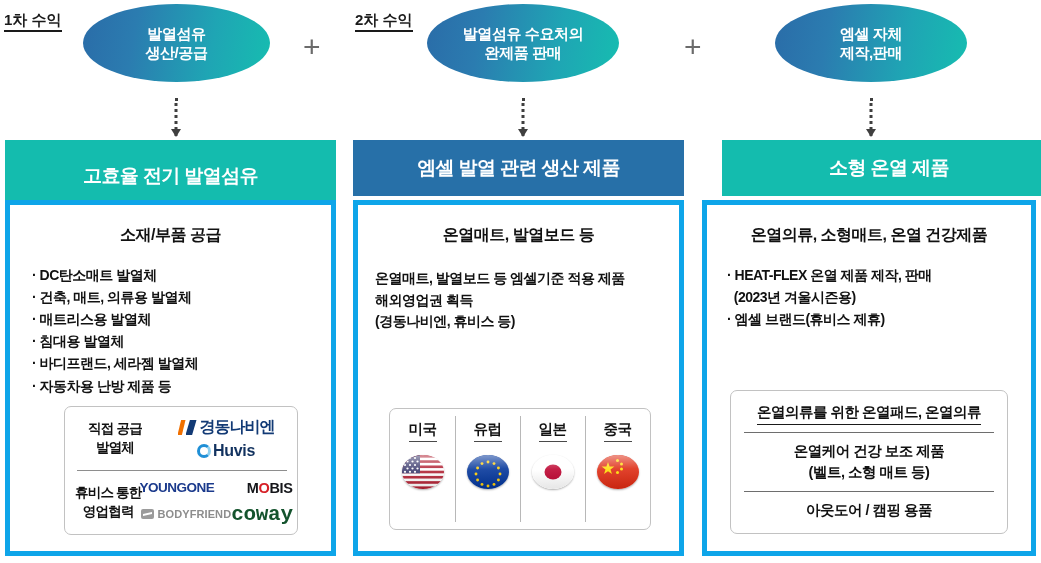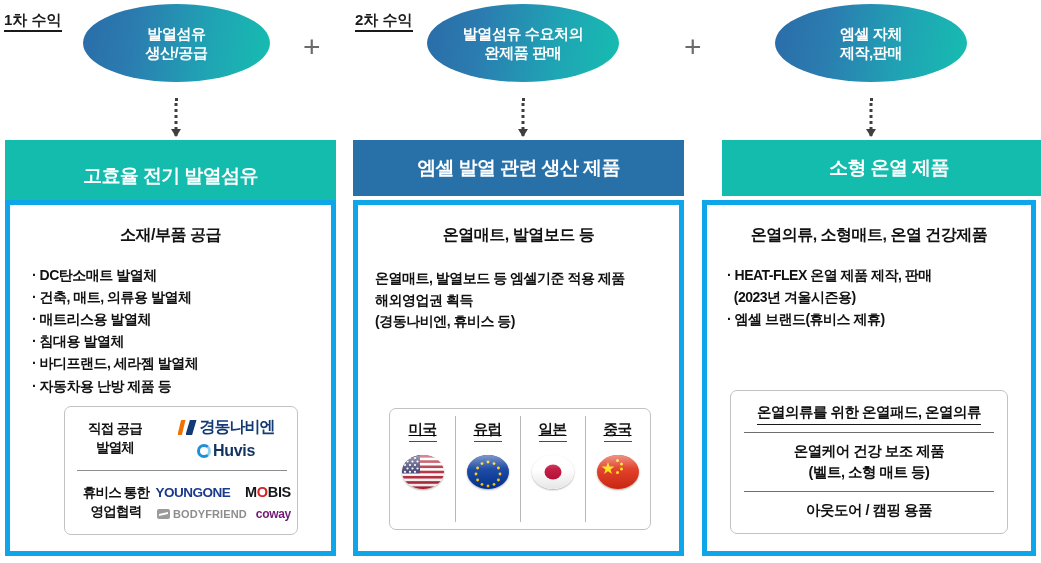--- a/index.html
+++ b/index.html
@@ -125,27 +125,27 @@
   .bodyfriend-mark {
     display: inline-block; width: 13px; height: 10px; margin-right: 3px;
     background: #9b9b9b; border-radius: 2px; position: relative;
   }
   .bodyfriend-mark::after {
     content: ""; position: absolute; left: 2px; top: 4px;
     width: 9px; height: 2px; background: #ffffff;
     transform: skewY(-14deg);
   }
   .bodyfriend { font-size: 11px; font-weight: 700; color: #8d8d8d; letter-spacing: 0.1px; }
-  .coway { font-size: 12px; font-weight: 700; color: #701a75; letter-spacing: -0.3px; }
+  .coway { font-size: 21px; font-weight: 700; color: #14532d; letter-spacing: -0.3px; font-family: Liberation Mono, monospace; }
 
   
   .flag-grid { display: flex; height: 100%; }
   .flag-cell {
     flex: 1; display: flex; flex-direction: column; align-items: center;
-    justify-content: flex-start; position: relative; padding-top: 11px; text-decoration: underline;
+    justify-content: flex-start; position: relative; padding-top: 11px;
   }
   .flag-cell + .flag-cell::before {
     content: ""; position: absolute; left: 0; top: 7px; bottom: 7px;
     width: 1px; background: #b8b8b8;
   }
   .flag-name {
     font-size: 14.5px; font-weight: 700; color: #111;
     letter-spacing: -0.5px; border-bottom: 1px solid #4a4a4a;
     padding-bottom: 2px; margin-bottom: 13px; white-space: nowrap;
   }

